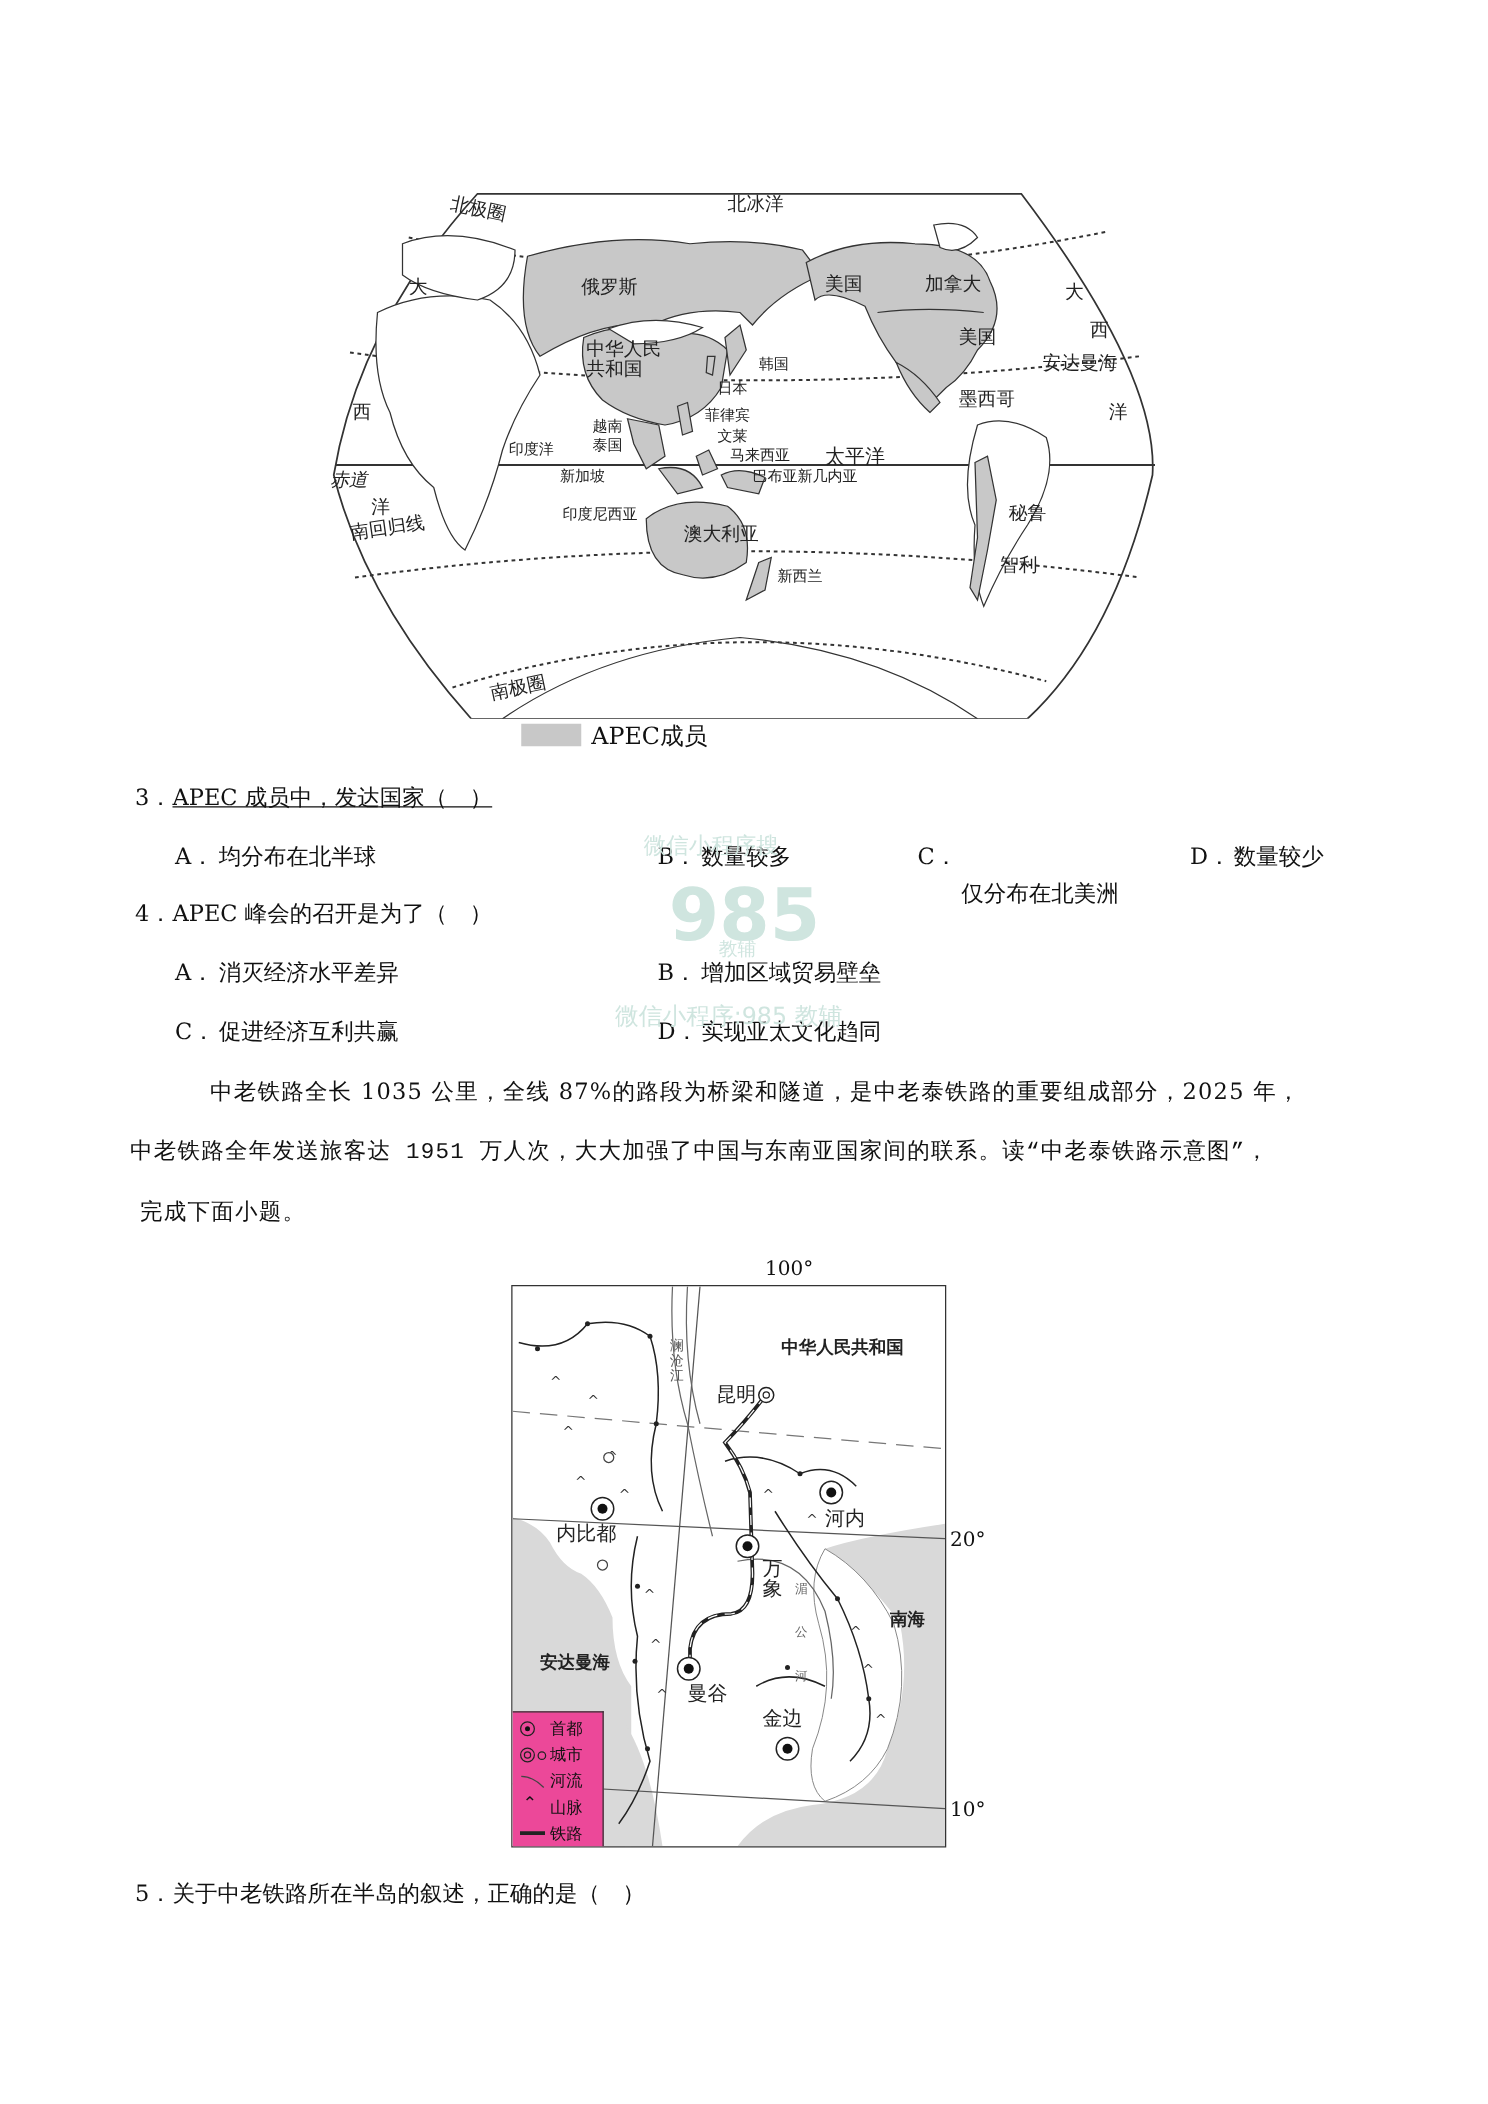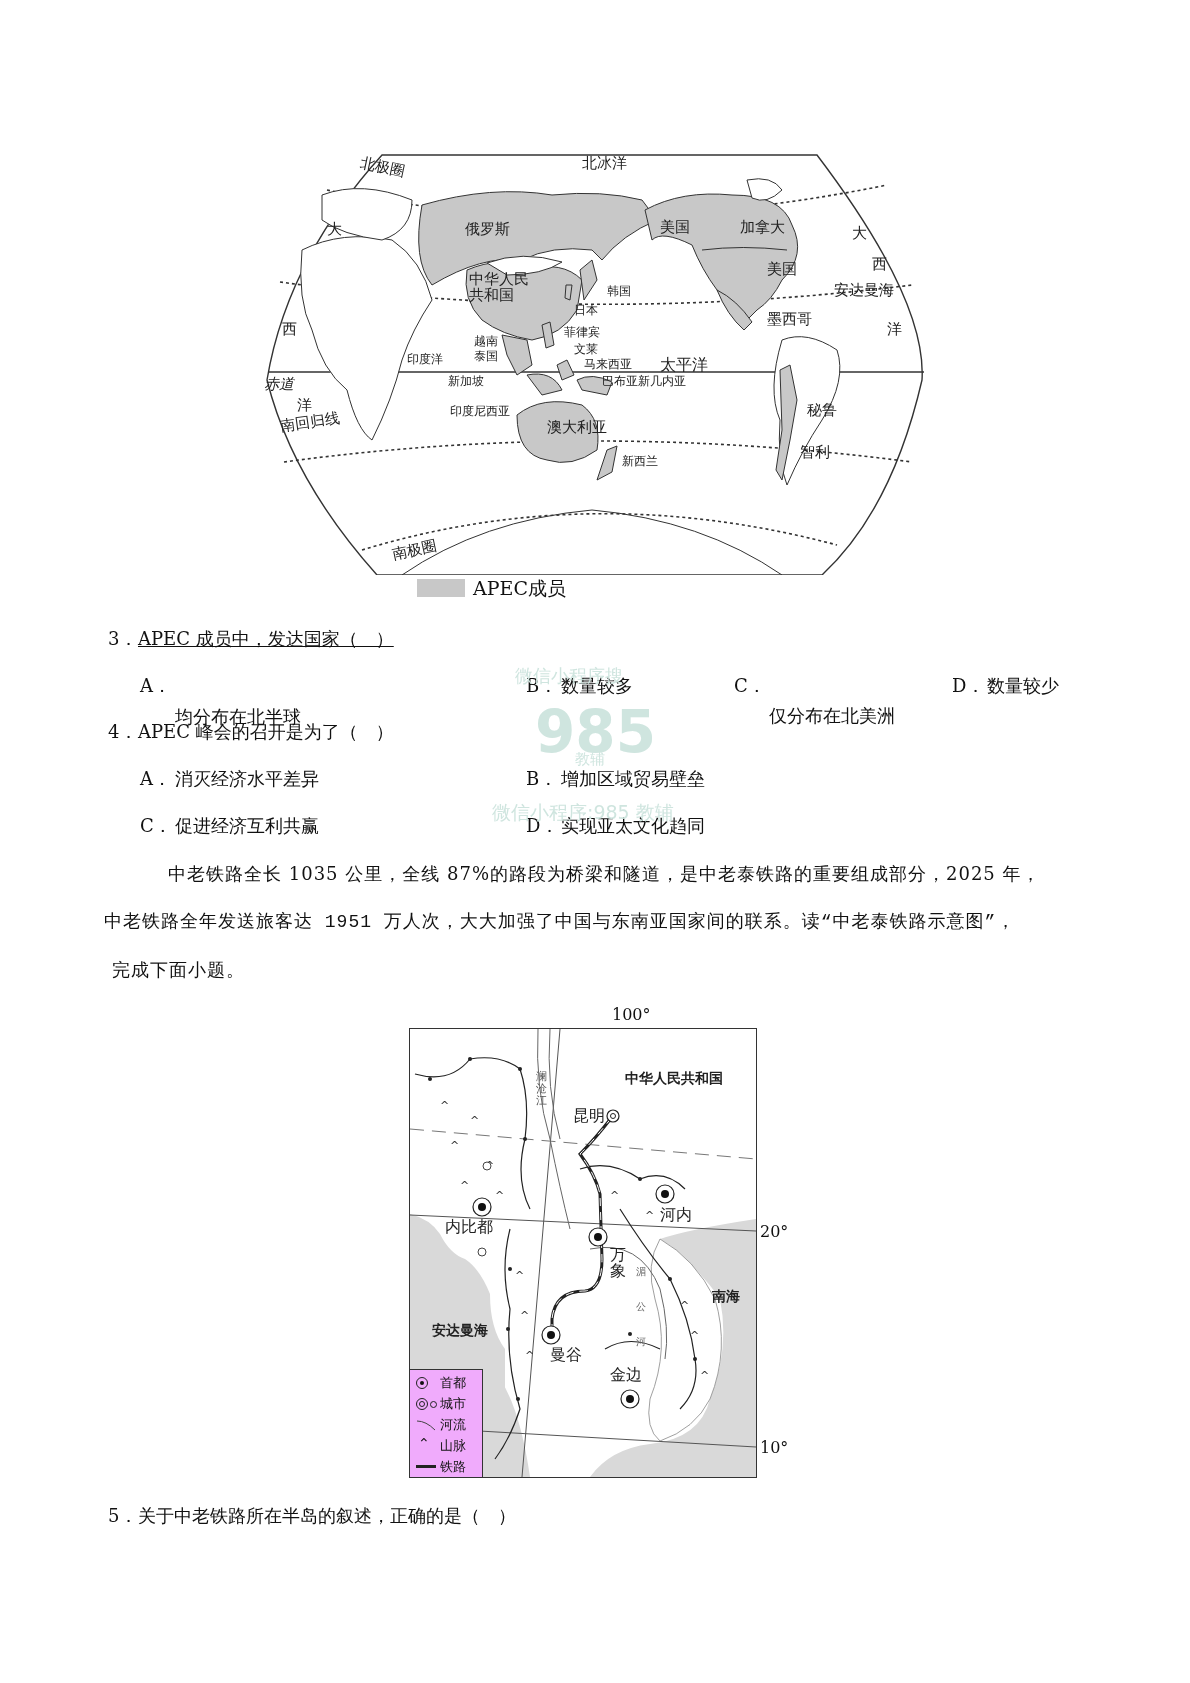--- a/index.html
+++ b/index.html
@@ -103,21 +103,21 @@
 <div class="abs" style="left:417px;top:576px;height:24px;">
   <span class="legend-swatch" style="left:0;top:3px;width:48px;height:18px;"></span>
   <span class="abs" style="left:56px;top:0;font-size:19px;white-space:nowrap;">APEC成员</span>
 </div>
 
 <div>
   <span class="q" style="left:108px;top:630px;">3．</span>
   <span class="q" style="left:138px;top:630px;text-decoration:underline;">APEC 成员中，发达国家（　）</span>
 
   <span class="q" style="left:140px;top:677px;">A．</span>
-  <span class="q" style="left:175px;top:677px;margin-top:31px;">均分布在北半球</span>
+  <span class="q" style="left:175px;top:677px;">均分布在北半球</span>
   <span class="q" style="left:526px;top:677px;">B．</span>
   <span class="q" style="left:561px;top:677px;">数量较多</span>
   <span class="q" style="left:734px;top:677px;">C．</span>
   <span class="q" style="left:769px;top:707px;">仅分布在北美洲</span>
   <span class="q" style="left:952px;top:677px;">D．</span>
   <span class="q" style="left:987px;top:677px;">数量较少</span>
 </div>
 
 <div>
   <span class="q" style="left:108px;top:723px;">4．</span>
@@ -232,21 +232,21 @@
     <span class="map-label" style="left:163px;top:79px;font-size:16px;">昆明</span>
     <span class="map-label" style="left:35px;top:190px;font-size:16px;">内比都</span>
     <span class="map-label" style="left:250px;top:178px;font-size:16px;">河内</span>
     <span class="map-label" style="left:200px;top:218px;font-size:16px;width:18px;white-space:normal;">万象</span>
     <span class="map-label sm" style="left:226px;top:225px;width:11px;white-space:normal;font-size:10px;color:#666;line-height:3.5;">湄公河</span>
     <span class="map-label" style="left:302px;top:260px;font-size:14px;font-weight:bold;">南海</span>
     <span class="map-label" style="left:22px;top:294px;font-size:14px;font-weight:bold;">安达曼海</span>
     <span class="map-label" style="left:140px;top:318px;font-size:16px;">曼谷</span>
     <span class="map-label" style="left:200px;top:338px;font-size:16px;">金边</span>
 
-    <div class="abs" style="left:0;top:340px;width:72px;height:108px;border-top:1.5px solid #333;border-right:1.5px solid #333;background:#f0abfc;">
+    <div class="abs" style="left:0;top:340px;width:72px;height:108px;border-top:1.5px solid #333;border-right:1.5px solid #333;background:#ec4899;">
       <div class="abs" style="left:6px;top:4px;height:20px;">
         <span class="abs" style="left:0;top:3px;width:10px;height:10px;border:1.2px solid #222;border-radius:50%;">
             <span class="abs" style="left:3px;top:3px;width:4px;height:4px;background:#111;border-radius:50%;"></span>
           </span>
         <span class="abs" style="left:24px;top:0;font-size:13px;white-space:nowrap;">首都</span>
       </div>
       <div class="abs" style="left:6px;top:25px;height:20px;">
         <span class="abs" style="left:0;top:3px;width:10px;height:10px;border:1.2px solid #222;border-radius:50%;">
             <span class="abs" style="left:2px;top:2px;width:4px;height:4px;border:1px solid #222;border-radius:50%;"></span>
           </span>

